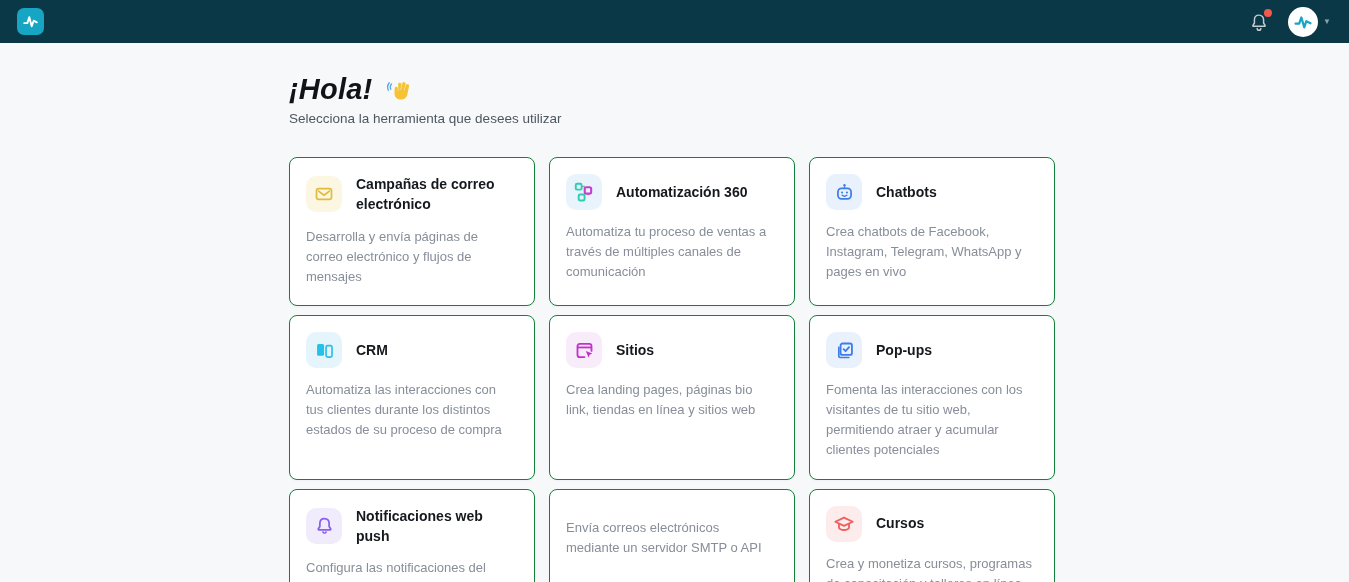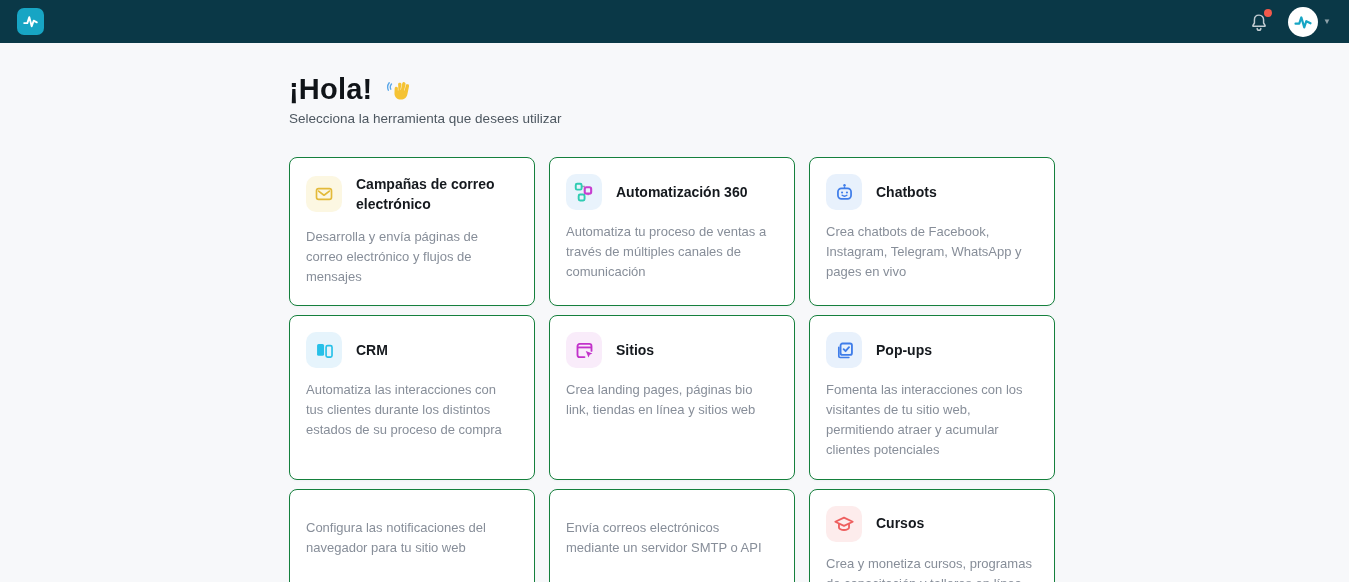--- a/index.html
+++ b/index.html
@@ -35,21 +35,21 @@
   .avatar-wrap { display:flex; align-items:center; gap:5px; cursor:pointer; }
   .avatar {
     width:30px; height:30px; border-radius:50%;
     background:#ffffff;
     display:flex; align-items:center; justify-content:center;
   }
   .avatar-caret { color:#8fa2aa; font-size:8px; line-height:1; }
 
   
   .main { padding:30px 0 0 289px; width:1055px; }
-  .hello-row { display:flex; align-items:center; gap:14px; }
+  .hello-row { display:flex; align-items:center; gap:14px;font-style:italic; }
   .hello { font-size:29px; font-weight:700; letter-spacing:.2px; color:#101418; }
   .subtitle { margin-top:5px; font-size:13.5px; color:#4d5760; }
 
   
   .grid {
     margin-top:31px;
     width:766px;
     display:grid;
     grid-template-columns:repeat(3, 1fr);
     gap:9px 14px;
@@ -203,20 +203,29 @@
             <rect x="7.5" y="4" width="13" height="13" rx="2.2" fill="none" stroke="currentColor" stroke-width="2.1"></rect>
             <polyline points="11,10.5 13.2,12.8 17.2,8.2" fill="none" stroke="currentColor" stroke-width="2.1" stroke-linecap="round" stroke-linejoin="round"></polyline>
           </svg>
         </span>
         <h3 class="card-title">Pop-ups</h3>
       </div>
       <p class="card-desc">Fomenta las interacciones con los visitantes de tu sitio web, permitiendo atraer y acumular clientes potenciales</p>
     </div>
 
     <div class="card">
+      <div class="card-head">
+        <span class="tile" style="background: rgb(241, 236, 252); color: rgb(138, 92, 240);">
+          <svg width="21" height="21" viewBox="0 0 24 24">
+            <path d="M12 4c-3.3 0-5.3 2.4-5.3 5.5v3.6l-1.7 2.7c-.3.5 0 1.2.7 1.2h12.6c.7 0 1-.7.7-1.2l-1.7-2.7V9.5C17.3 6.4 15.3 4 12 4z" fill="none" stroke="currentColor" stroke-width="2" stroke-linejoin="round"></path>
+            <path d="M10.2 19.3a1.9 1.9 0 0 0 3.6 0" fill="none" stroke="currentColor" stroke-width="1.8" stroke-linecap="round"></path>
+          </svg>
+        </span>
+        <h3 class="card-title">Notificaciones web push</h3>
+      </div>
       <p class="card-desc">Configura las notificaciones del navegador para tu sitio web</p>
     </div>
 
     <div class="card">
       <p class="card-desc">Envía correos electrónicos mediante un servidor SMTP o API</p>
     </div>
 
     <div class="card">
       <div class="card-head">
         <span class="tile" style="background: rgb(253, 236, 236); color: rgb(238, 95, 95);">

